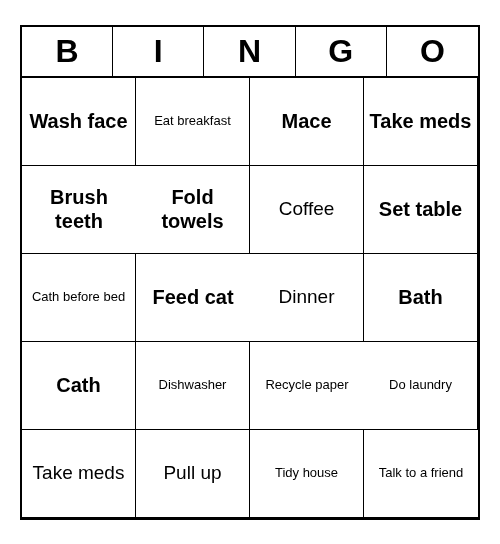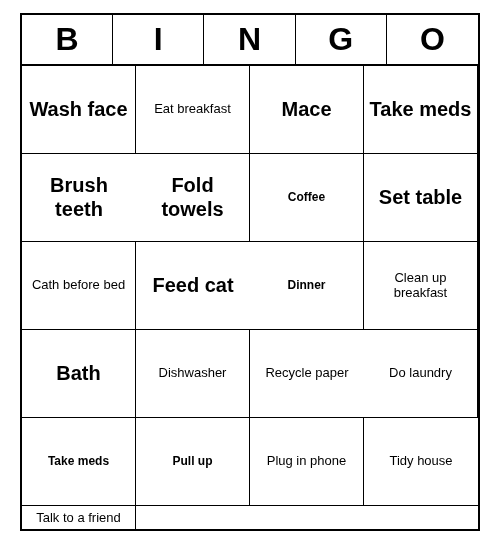--- a/index.html
+++ b/index.html
@@ -41,21 +41,21 @@
       display: flex;
       align-items: center;
       justify-content: center;
       text-align: center;
       padding: 4px;
       line-height: 1.2;
     }
     .cell:nth-child(5n) { border-right: none; }
     .cell:nth-child(n+21) { border-bottom: none; }
     .cell-large { font-size: 20px; font-weight: bold; }
-    .cell-medium { font-size: 12px; font-weight: bold; }
+    .cell-medium { font-size: 19px; font-weight: normal; }
     .cell-small { font-size: 13px; }
   </style>
 </head>
 <body>
 
 <div class="bingo-card">
   <div class="header-row">
   <div class="header-cell">B</div>
       <div class="header-cell">I</div>
       <div class="header-cell">N</div>
@@ -67,24 +67,23 @@
       <div class="cell cell-small">Eat breakfast</div>
       <div class="cell cell-large">Mace</div>
       <div class="cell cell-large">Take meds</div>
       <div class="cell cell-large">Brush teeth</div>
       <div class="cell cell-large">Fold towels</div>
       <div class="cell cell-medium">Coffee</div>
       <div class="cell cell-large">Set table</div>
       <div class="cell cell-small">Cath before bed</div>
       <div class="cell cell-large">Feed cat</div>
       <div class="cell cell-medium">Dinner</div>
-      <div class="cell cell-small">Clean up breakfast</div>
       <div class="cell cell-large">Bath</div>
+      <div class="cell cell-large">Cath</div>
       <div class="cell cell-small">Dishwasher</div>
       <div class="cell cell-small">Recycle paper</div>
       <div class="cell cell-small">Do laundry</div>
       <div class="cell cell-medium">Take meds</div>
       <div class="cell cell-medium">Pull up</div>
-      <div class="cell cell-small">Plug in phone</div>
       <div class="cell cell-small">Tidy house</div>
       <div class="cell cell-small">Talk to a friend</div>
     </div>
 </div>
 
 </body></html>

